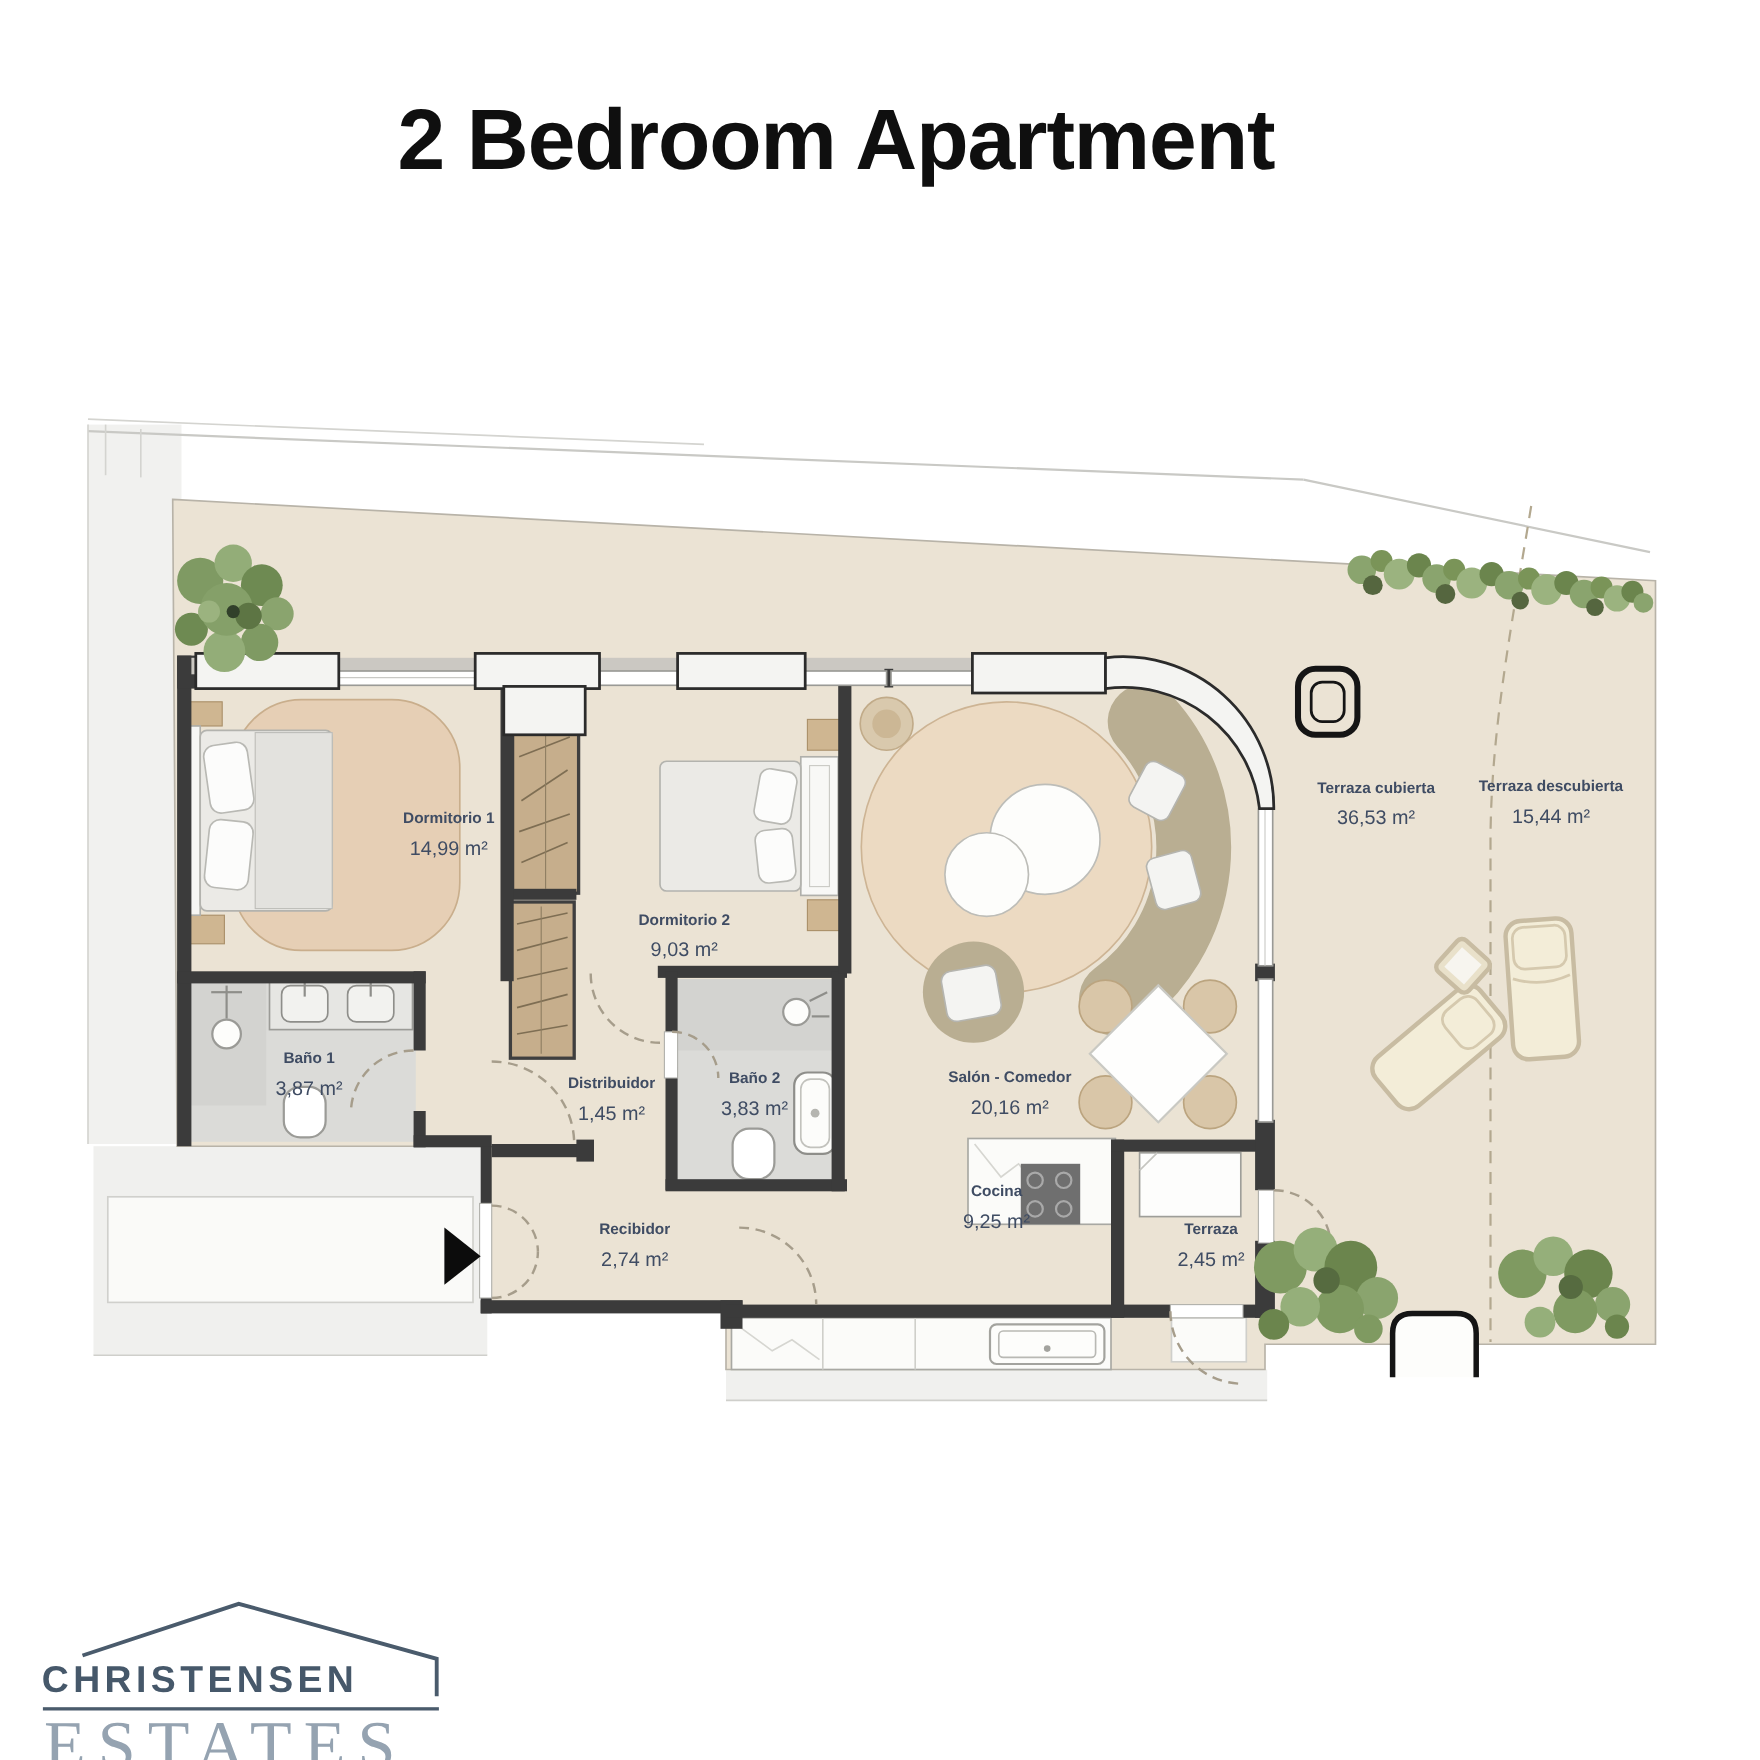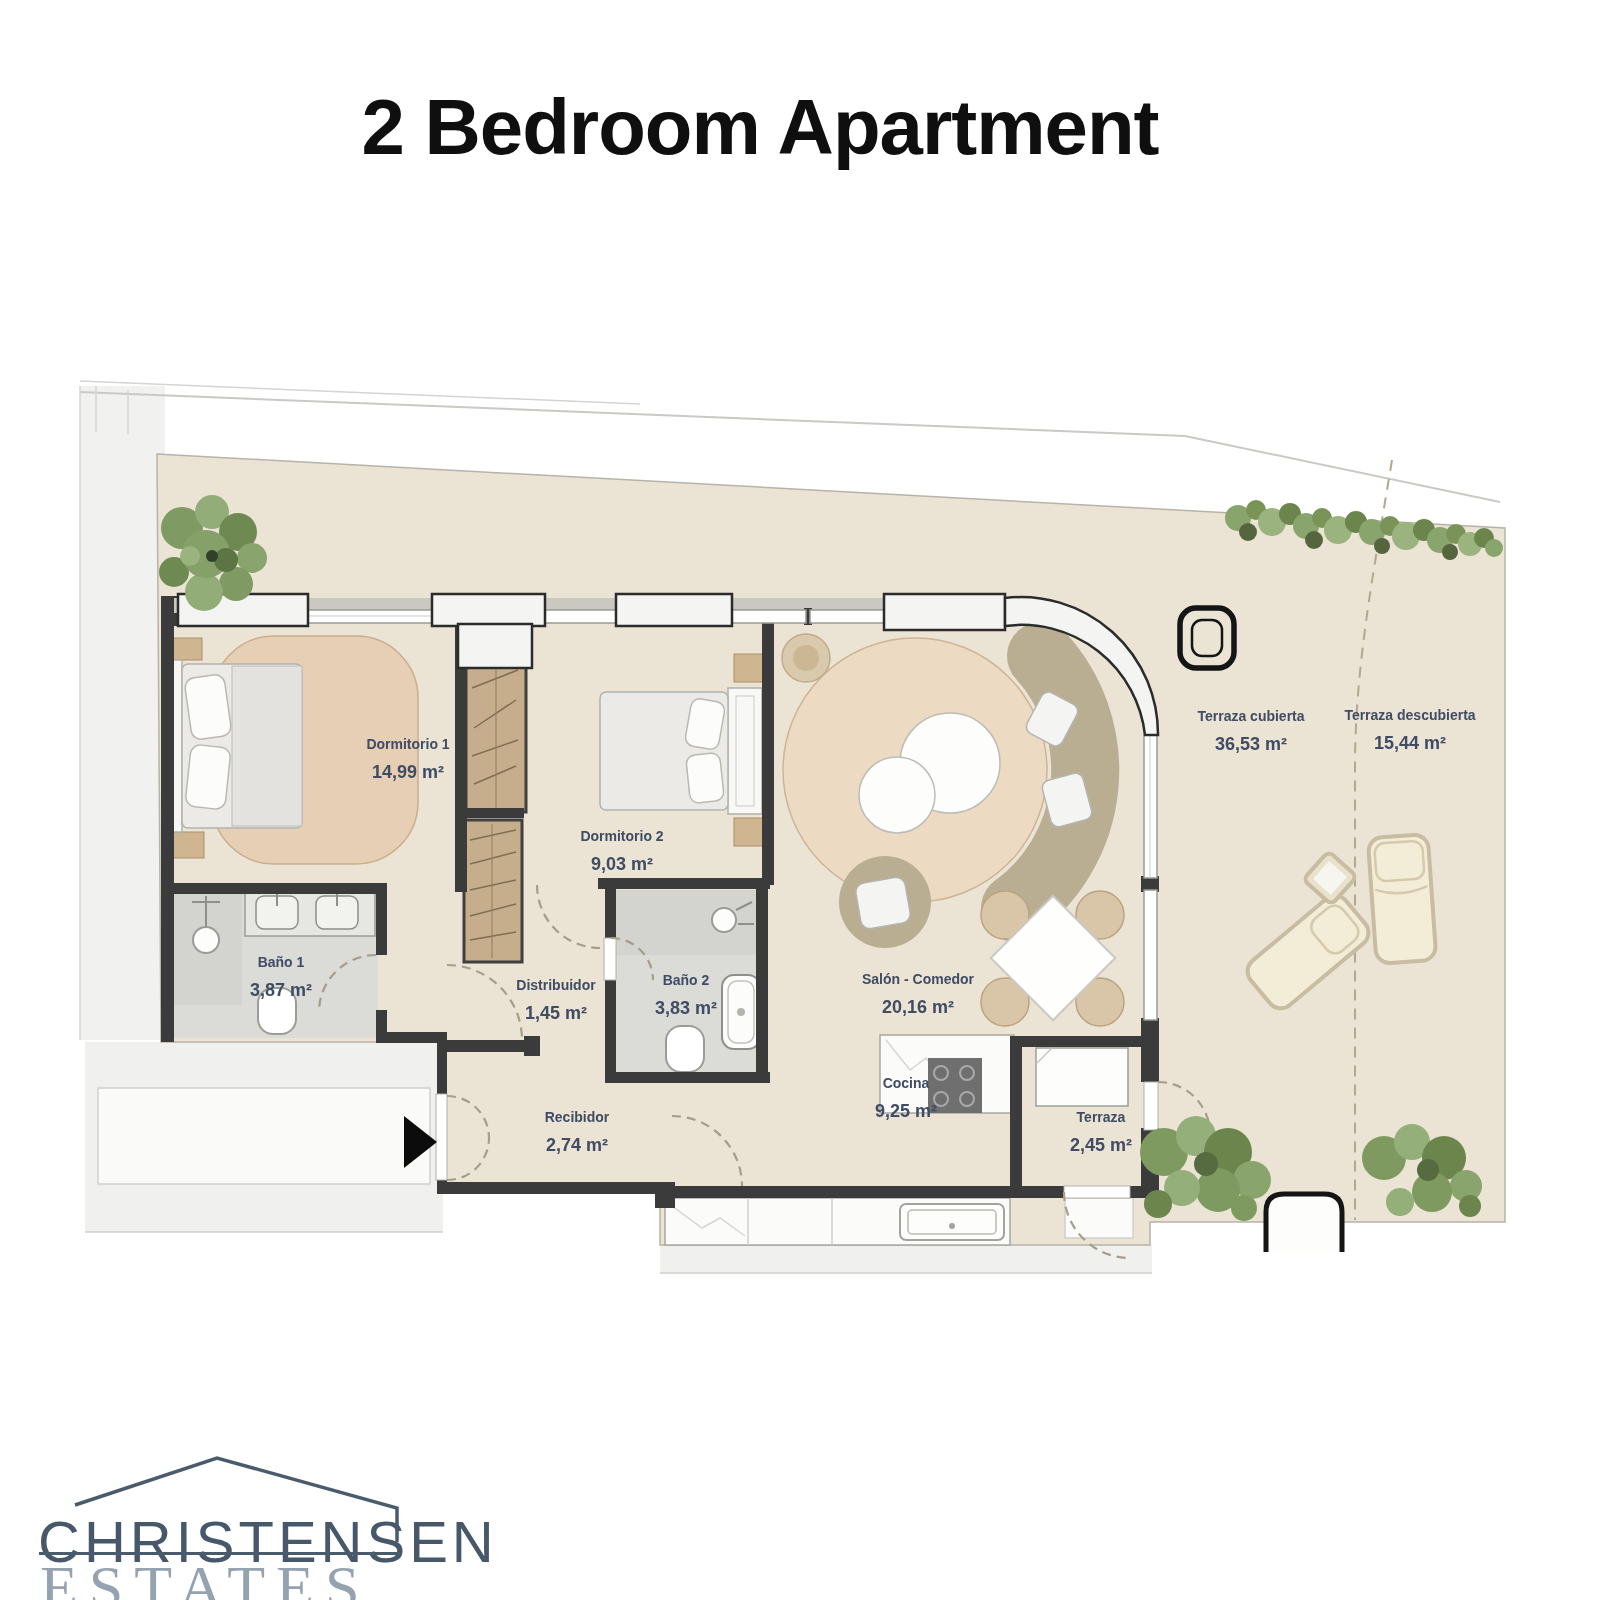--- a/index.html
+++ b/index.html
@@ -4,25 +4,25 @@
 <style>
   html,body{margin:0;padding:0;background:#ffffff;}
   .page{position:relative;width:1600px;height:1600px;background:#ffffff;
         font-family:"Liberation Sans",sans-serif;overflow:hidden;margin-top:40px;}
   .title{position:absolute;top:42px;left:0;width:1520px;text-align:center;
          font-size:78px;font-weight:800;color:#0f0f0f;letter-spacing:-1px;}
   svg.plan{position:absolute;left:0;top:0;}
   .rlabel{position:absolute;transform:translate(-50%,-50%);text-align:center;
           color:#3f4c63;white-space:nowrap;}
   .rname{font-size:14px;line-height:30px;font-weight:bold;}
-  .rarea{font-size:18px;line-height:27px;font-weight:bold;}
+  .rarea{font-size:18px;line-height:27px;}
   .logo{position:absolute;left:38px;top:1392px;width:380px;height:210px;}
   .logo svg{position:absolute;left:0;top:0;}
-  .logo-brand{position:absolute;left:0px;top:76px;font-size:58px;letter-spacing:4px;
-              color:#46586a;font-weight:400;}
+  .logo-brand{position:absolute;left:0px;top:76px;font-size:34px;letter-spacing:4px;
+              color:#46586a;font-weight:700;}
   .logo-rule{position:absolute;left:1px;top:120px;width:360px;height:3px;background:#4a5b6c;}
   .logo-suffix{position:absolute;left:2px;top:120px;font-family:"Liberation Serif",serif;
                font-size:62px;letter-spacing:11px;color:#95a3b1;}
 </style>
 </head>
 <body>
 
 <div class="page">
 
   <div class="title">2 Bedroom Apartment</div>

